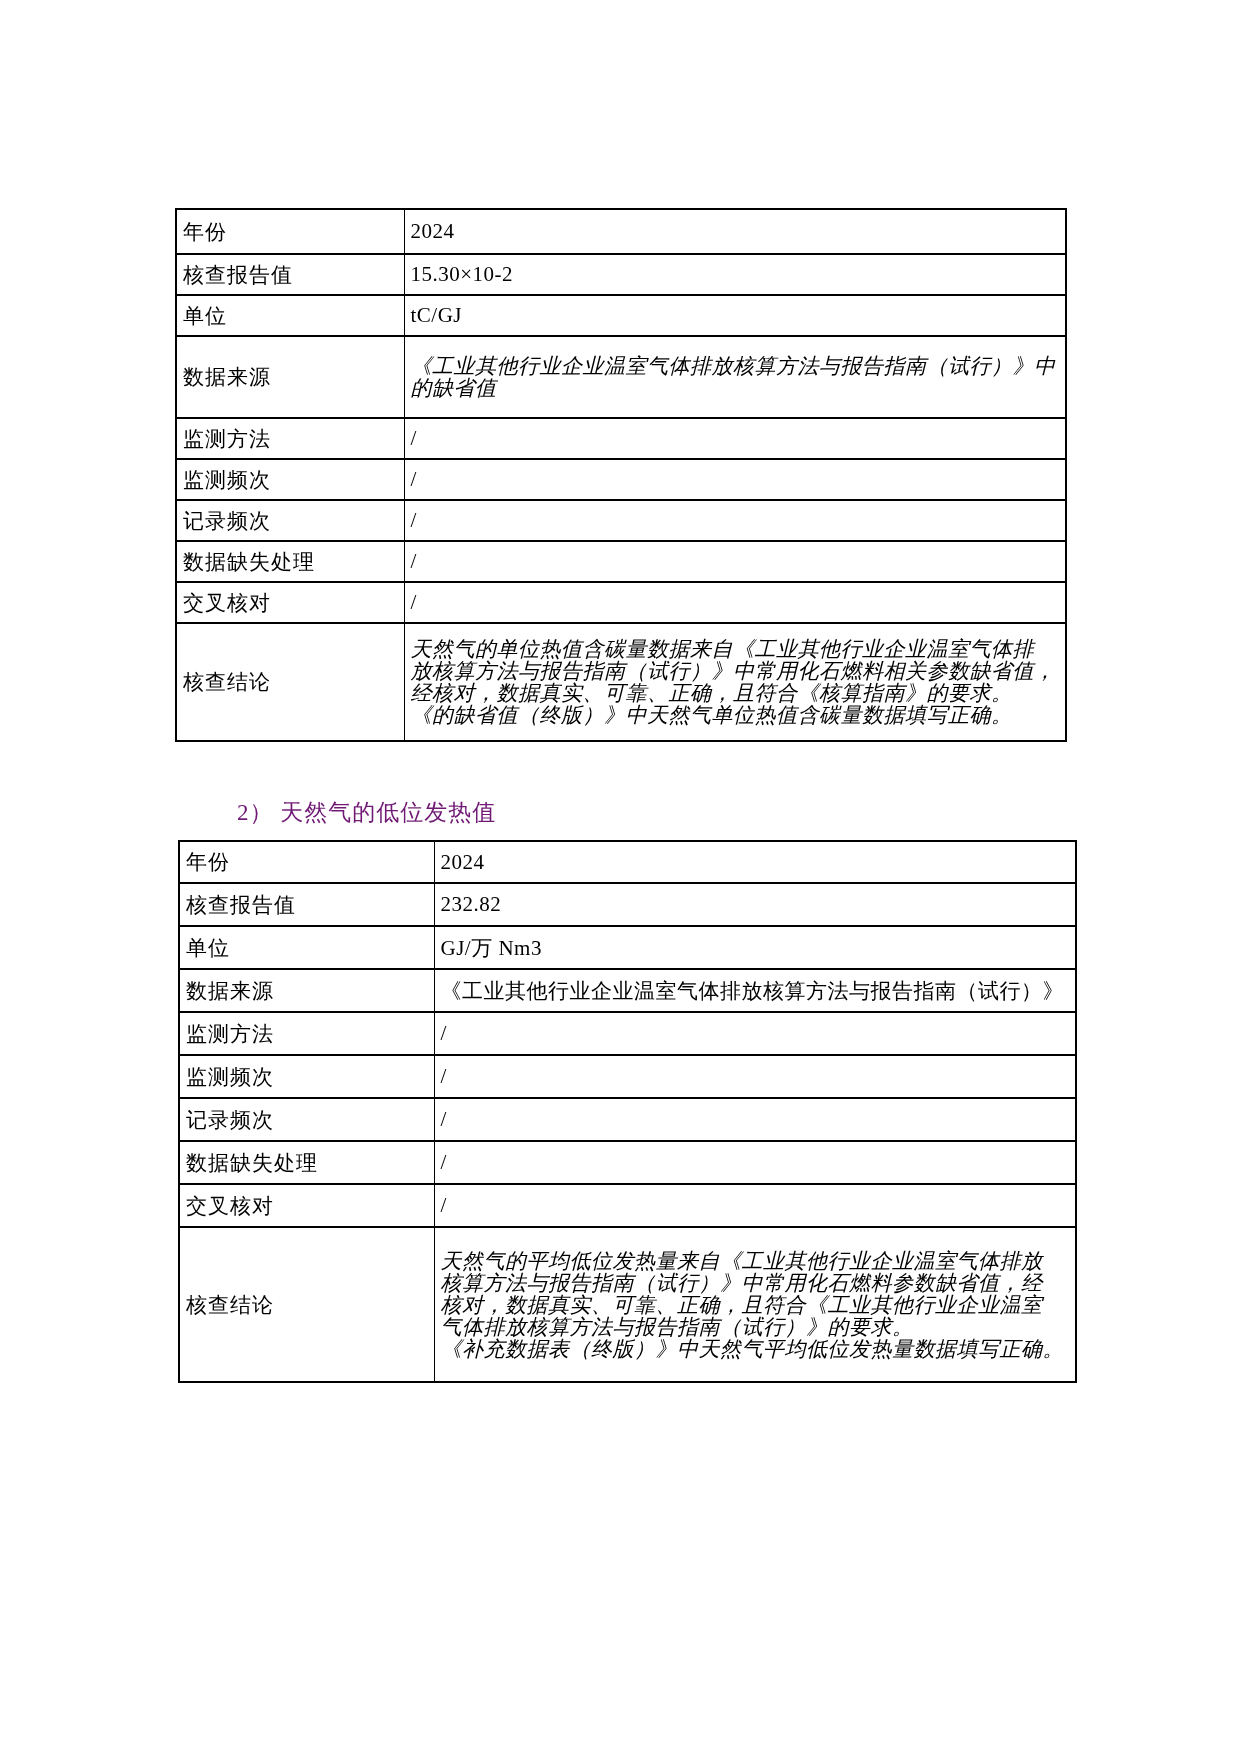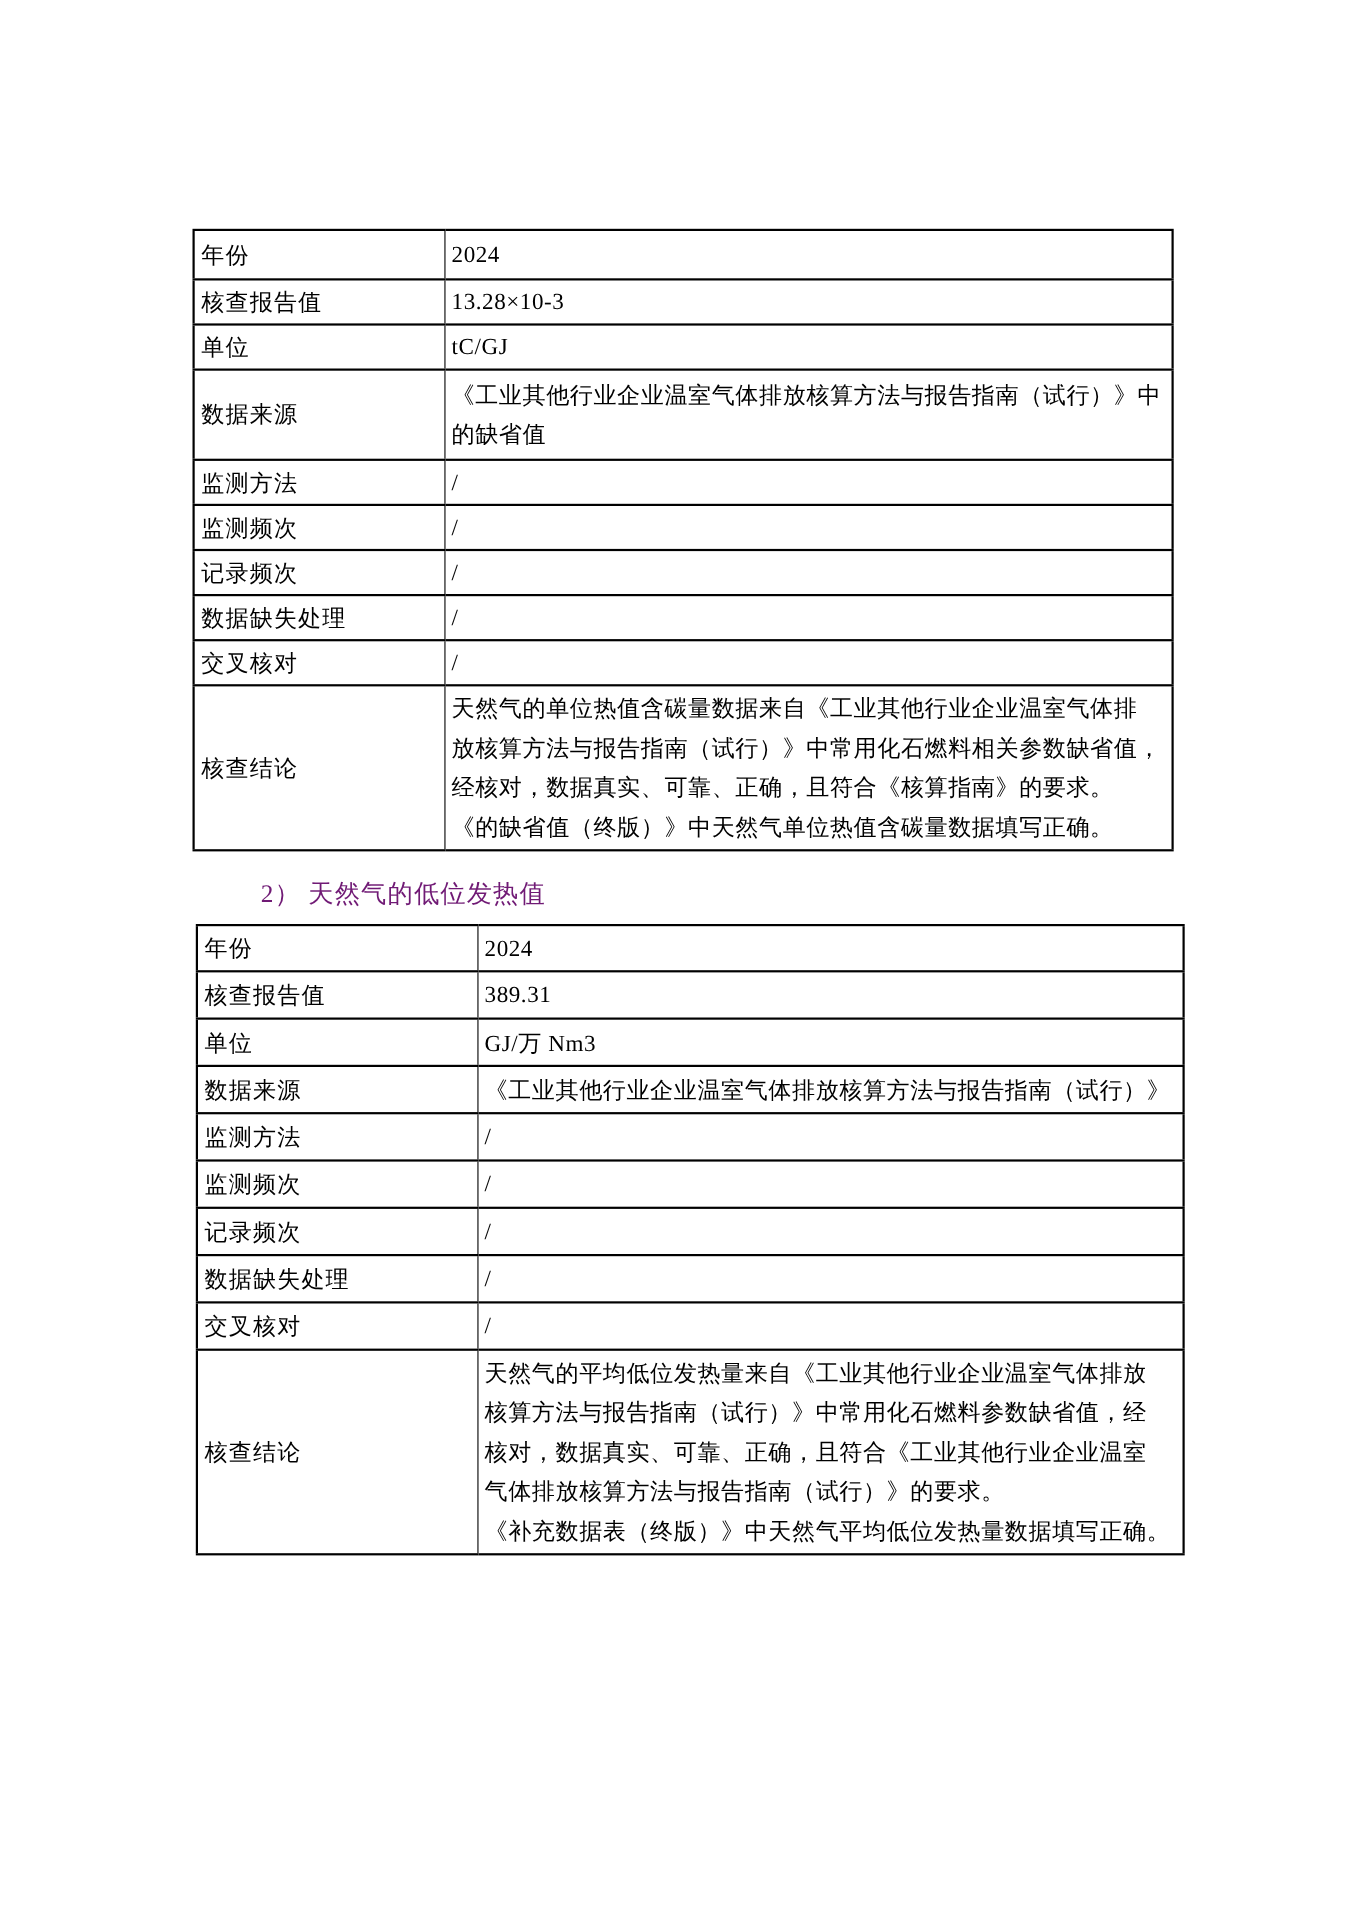--- a/index.html
+++ b/index.html
@@ -31,22 +31,23 @@
     font-size: 21px;
     text-align: left;
     vertical-align: middle;
     padding: 2px 6px;
     overflow: hidden;
   }
   td.label-cell { letter-spacing: 1px; }
   td.value-cell { letter-spacing: 0.5px; margin-top: 12px; }
   td.multiline {
     white-space: pre-line;
-    line-height: 36px;
+    line-height: 22px;
     letter-spacing: 0.5px;
+    font-style: italic;
   }
 
   #table-carbon-content { left: 175px; top: 208px; width: 892px; }
   #table-carbon-content col.c1 { width: 228px; }
 
   #table-ncv { left: 178px; top: 840px; width: 899px; }
   #table-ncv col.c1 { width: 255px; }
 
   tr.h45  { height: 45px;  }
   tr.h41  { height: 41px;  }
@@ -76,21 +77,21 @@
         <col class="c1">
         <col class="c2">
       </colgroup>
     <tbody>
       <tr class="h45">
         <td class="label-cell">年份</td>
         <td class="value-cell">2024</td>
       </tr>
       <tr class="h41">
         <td class="label-cell">核查报告值</td>
-        <td class="value-cell">13.28×10-3</td>
+        <td class="value-cell">15.30×10-2</td>
       </tr>
       <tr class="h41">
         <td class="label-cell">单位</td>
         <td class="value-cell">tC/GJ</td>
       </tr>
       <tr class="h82">
         <td class="label-cell">数据来源</td>
         <td class="value-cell multiline">《工业其他行业企业温室气体排放核算方法与报告指南（试行）》中
 的缺省值</td>
       </tr>
@@ -131,21 +132,21 @@
         <col class="c1">
         <col class="c2">
       </colgroup>
     <tbody>
       <tr class="h42">
         <td class="label-cell">年份</td>
         <td class="value-cell">2024</td>
       </tr>
       <tr class="h43">
         <td class="label-cell">核查报告值</td>
-        <td class="value-cell">389.31</td>
+        <td class="value-cell">232.82</td>
       </tr>
       <tr class="h43">
         <td class="label-cell">单位</td>
         <td class="value-cell">GJ/万 Nm3</td>
       </tr>
       <tr class="h43">
         <td class="label-cell">数据来源</td>
         <td class="value-cell">《工业其他行业企业温室气体排放核算方法与报告指南（试行）》</td>
       </tr>
       <tr class="h43">

